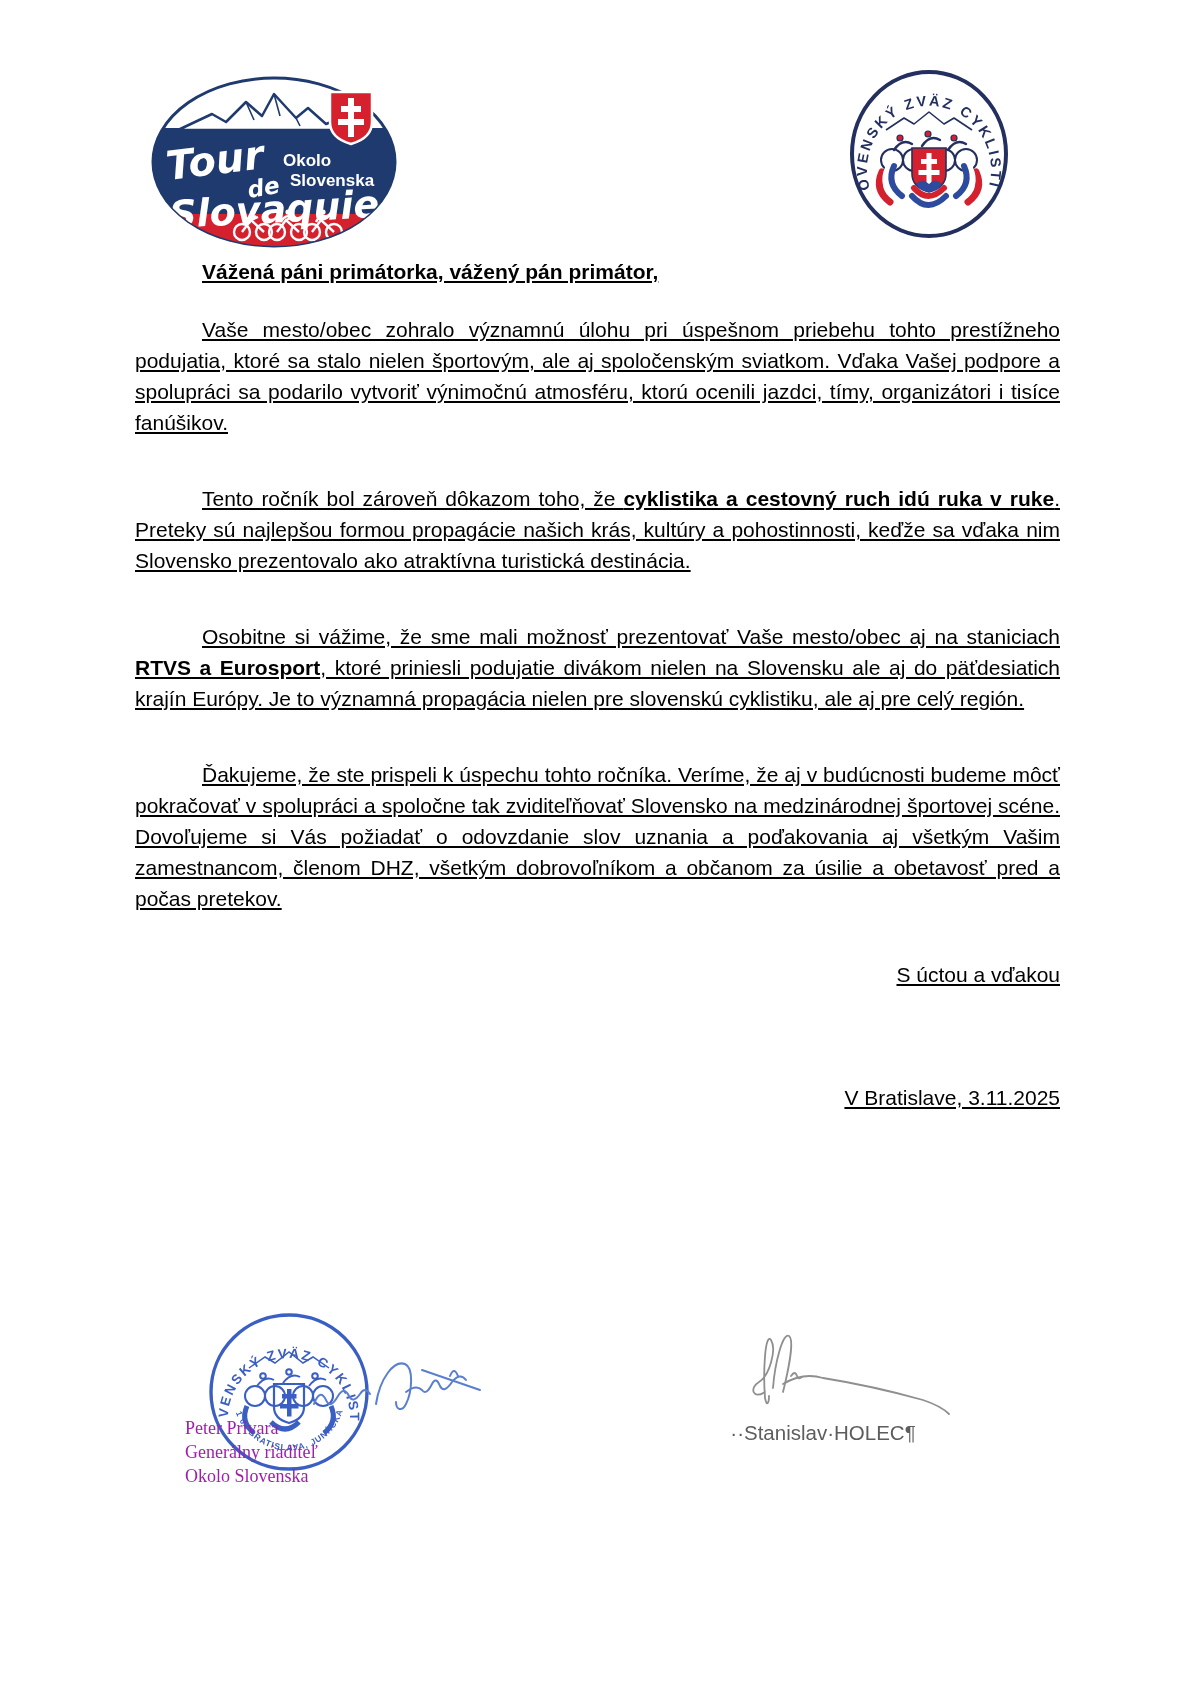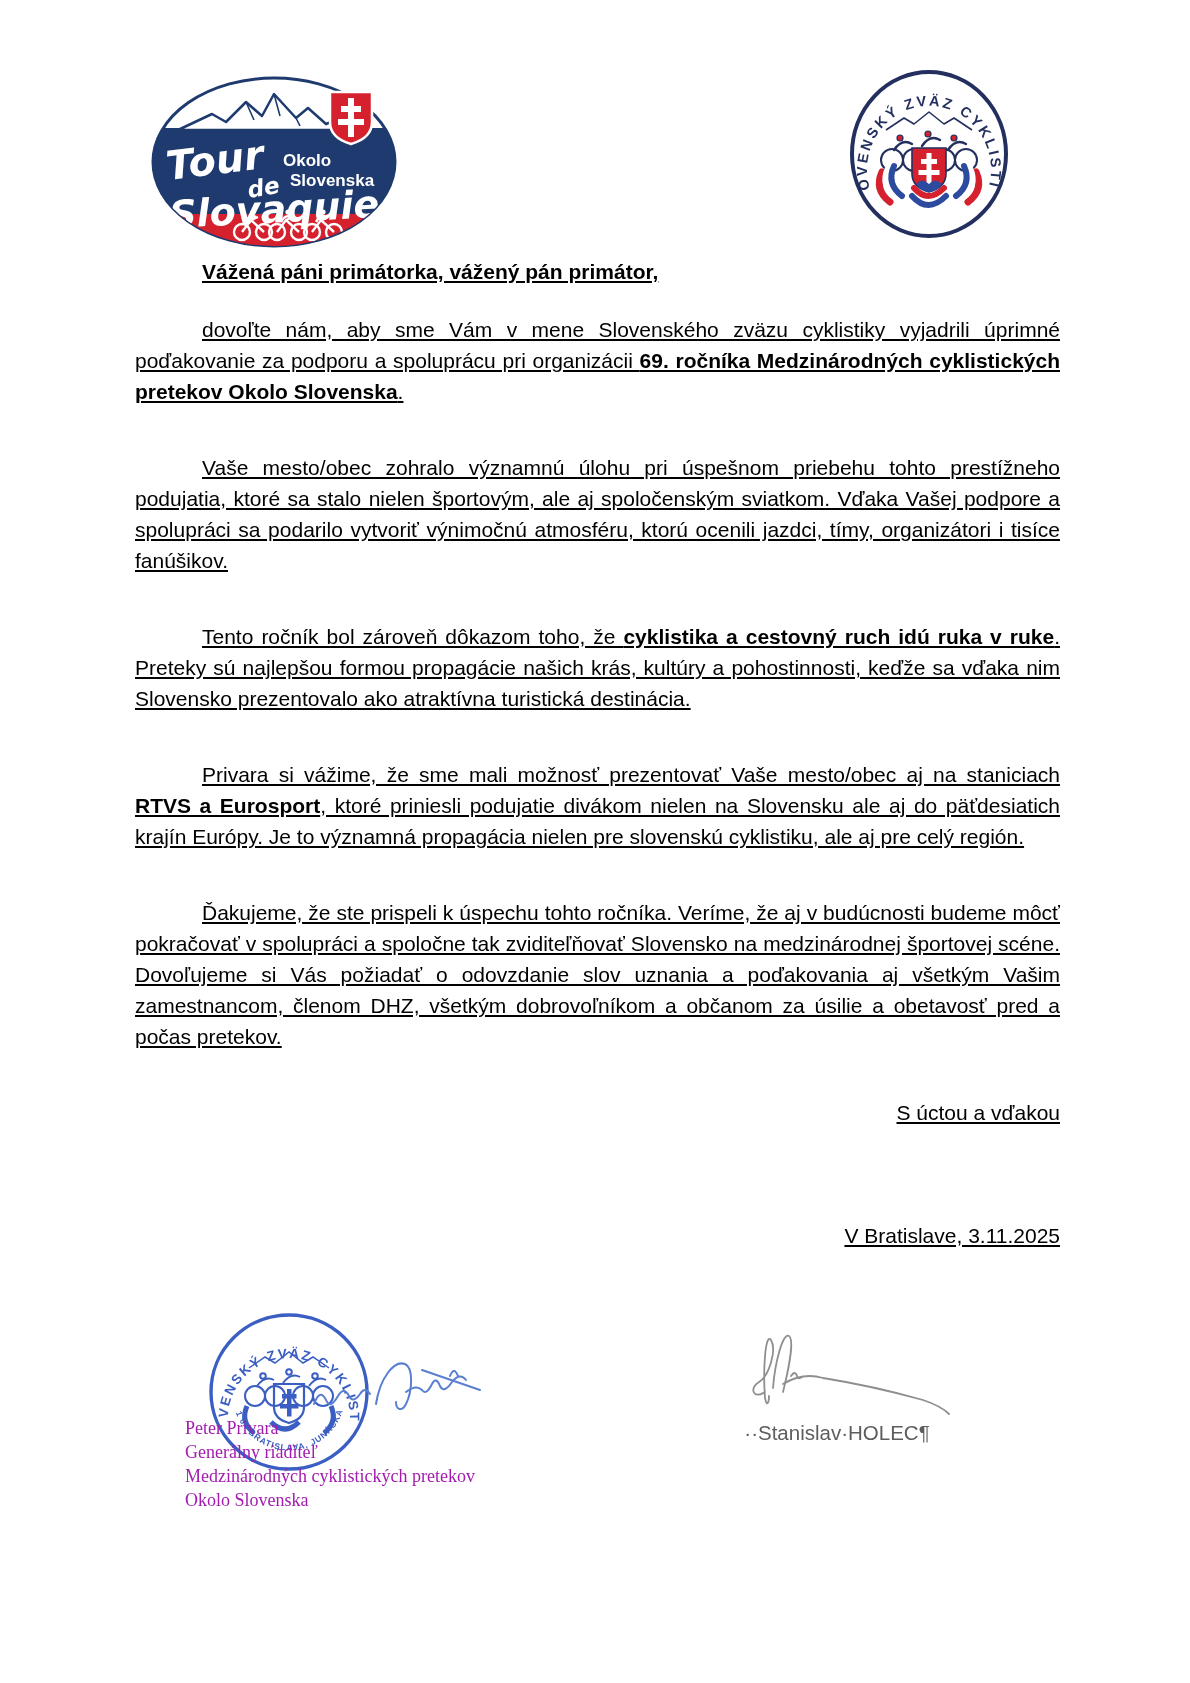--- a/index.html
+++ b/index.html
@@ -28,21 +28,21 @@
   
   .stamp{position:absolute;left:205px;top:1310px;width:168px;height:164px;}
   .sig-left{position:absolute;left:310px;top:1352px;width:180px;height:78px;}
   .left-sign-block{
     position:absolute;left:185px;top:1416px;width:420px;
     font-family:"Liberation Serif", serif;
     font-size:18px;line-height:24px;text-align:left;color:#a21caf;
   }
   .sig-right{position:absolute;left:725px;top:1328px;width:245px;height:92px;}
   .right-sign-block{
-    position:absolute;left:642px;top:1418px;width:390px;
+    position:absolute;left:628px;top:1418px;width:390px;
     font-size:20.5px;line-height:30px;text-align:center;color:#5d5d5d;
   }
   .seal-ring-text{font-size:14.5px;font-weight:bold;letter-spacing:2.5px;}
   .stamp-ring-text{font-size:13.5px;font-weight:bold;letter-spacing:2px;}
   .stamp-ring-text-sm{font-size:8.5px;font-weight:bold;letter-spacing:1px;}
 </style>
 </head>
 <body>
 
 <div class="page">
@@ -144,24 +144,23 @@
       <path d="M64 80 h34 v26 q0 13 -17 18 q-17 -5 -17 -18 Z" fill="#d5212e" stroke="#232f5e" stroke-width="1.6"></path>
       <path d="M78.5 85 v6 h-5.5 v5 h5.5 v6 h-8 v5 h8 v9 h5 v-9 h8 v-5 h-8 v-6 h5.5 v-5 H83.5 v-6 Z" fill="#ffffff"></path>
       <path d="M68 116 q6 -7 13 0 q6 -7 13 0 q-5 8 -13 8 q-8 0 -13 -8 Z" fill="#2c4a9e"></path>
     </g>
   </svg>
 
   <div class="body-text">
     <p class="salutation">
       <span>Vážená páni primátorka, vážený pán primátor,</span><br>
     </p>
-    <p class="para"><span>dovoľte nám, aby sme Vám v mene Slovenského zväzu cyklistiky vyjadrili úprimné poďakovanie za podporu a spoluprácu pri organizácii </span><span class="b">69. ročníka Medzinárodných cyklistických pretekov Okolo Slovenska</span><span>.</span></p>
     <p class="para"><span>Vaše mesto/obec zohralo významnú úlohu pri úspešnom priebehu tohto prestížneho podujatia, ktoré sa stalo nielen športovým, ale aj spoločenským sviatkom. Vďaka Vašej podpore a spolupráci sa podarilo vytvoriť výnimočnú atmosféru, ktorú ocenili jazdci, tímy, organizátori i tisíce fanúšikov.</span></p>
     <p class="para"><span>Tento ročník bol zároveň dôkazom toho, že </span><span class="b">cyklistika a cestovný ruch idú ruka v ruke</span><span>. Preteky sú najlepšou formou propagácie našich krás, kultúry a pohostinnosti, keďže sa vďaka nim Slovensko prezentovalo ako atraktívna turistická destinácia.</span></p>
-    <p class="para"><span>Privara si vážime, že sme mali možnosť prezentovať Vaše mesto/obec aj na staniciach </span><span class="b">RTVS a Eurosport</span><span>, ktoré priniesli podujatie divákom nielen na Slovensku ale aj do päťdesiatich krajín Európy. Je to významná propagácia nielen pre slovenskú cyklistiku, ale aj pre celý región.</span></p>
+    <p class="para"><span>Osobitne si vážime, že sme mali možnosť prezentovať Vaše mesto/obec aj na staniciach </span><span class="b">RTVS a Eurosport</span><span>, ktoré priniesli podujatie divákom nielen na Slovensku ale aj do päťdesiatich krajín Európy. Je to významná propagácia nielen pre slovenskú cyklistiku, ale aj pre celý región.</span></p>
     <p class="para"><span>Ďakujeme, že ste prispeli k úspechu tohto ročníka. Veríme, že aj v budúcnosti budeme môcť pokračovať v spolupráci a spoločne tak zviditeľňovať Slovensko na medzinárodnej športovej scéne. Dovoľujeme si Vás požiadať o odovzdanie slov uznania a poďakovania aj všetkým Vašim zamestnancom, členom DHZ, všetkým dobrovoľníkom a občanom za úsilie a obetavosť pred a počas pretekov.</span></p>
     <p class="closing">S úctou a vďakou</p>
     <p class="dateline">V Bratislave, 3.11.2025</p>
   </div>
 
   <svg class="stamp" viewBox="0 0 168 164" aria-hidden="true">
     <defs>
       <path id="stampArcTop" d="M 23,108 A 59,58 0 1 1 145,108" fill="none"></path>
       <path id="stampArcBottom" d="M 30,100 A 56,55 0 0 0 138,100" fill="none"></path>
     </defs>
@@ -200,21 +199,20 @@
       <path d="M66 52 C70 26 84 8 95 12 C104 16 102 40 96 52 C92 60 86 58 86 50"></path>
       <path d="M96 40 q10 -8 16 -2 q4 6 10 -6 q4 -8 8 2 q4 8 12 -4 q8 -10 14 -2"></path>
       <path d="M112 18 L170 38"></path>
       <path d="M140 24 q4 -10 8 0"></path>
     </g>
   </svg>
 
   <div class="left-sign-block">
     <div>Peter Privara</div>
     <div>Generálny riaditeľ</div>
-    <div>Medzinárodných cyklistických pretekov</div>
     <div>Okolo Slovenska</div>
   </div>
 
   <svg class="sig-right" viewBox="0 0 245 92" aria-hidden="true">
     <g fill="none" stroke="#8f8f8f" stroke-width="1.8" stroke-linecap="round">
       <path d="M40 64 C28 72 24 60 34 54 C44 48 52 22 46 12 C40 4 38 44 40 70 C42 80 44 74 44 68"></path>
       <path d="M48 60 C50 34 58 4 64 8 C70 12 62 48 58 64"></path>
       <path d="M66 48 q4 -6 6 0 q1 4 5 1"></path>
       <path d="M58 56 q20 -12 40 -6 q50 8 100 22 q18 6 26 14"></path>
     </g>

